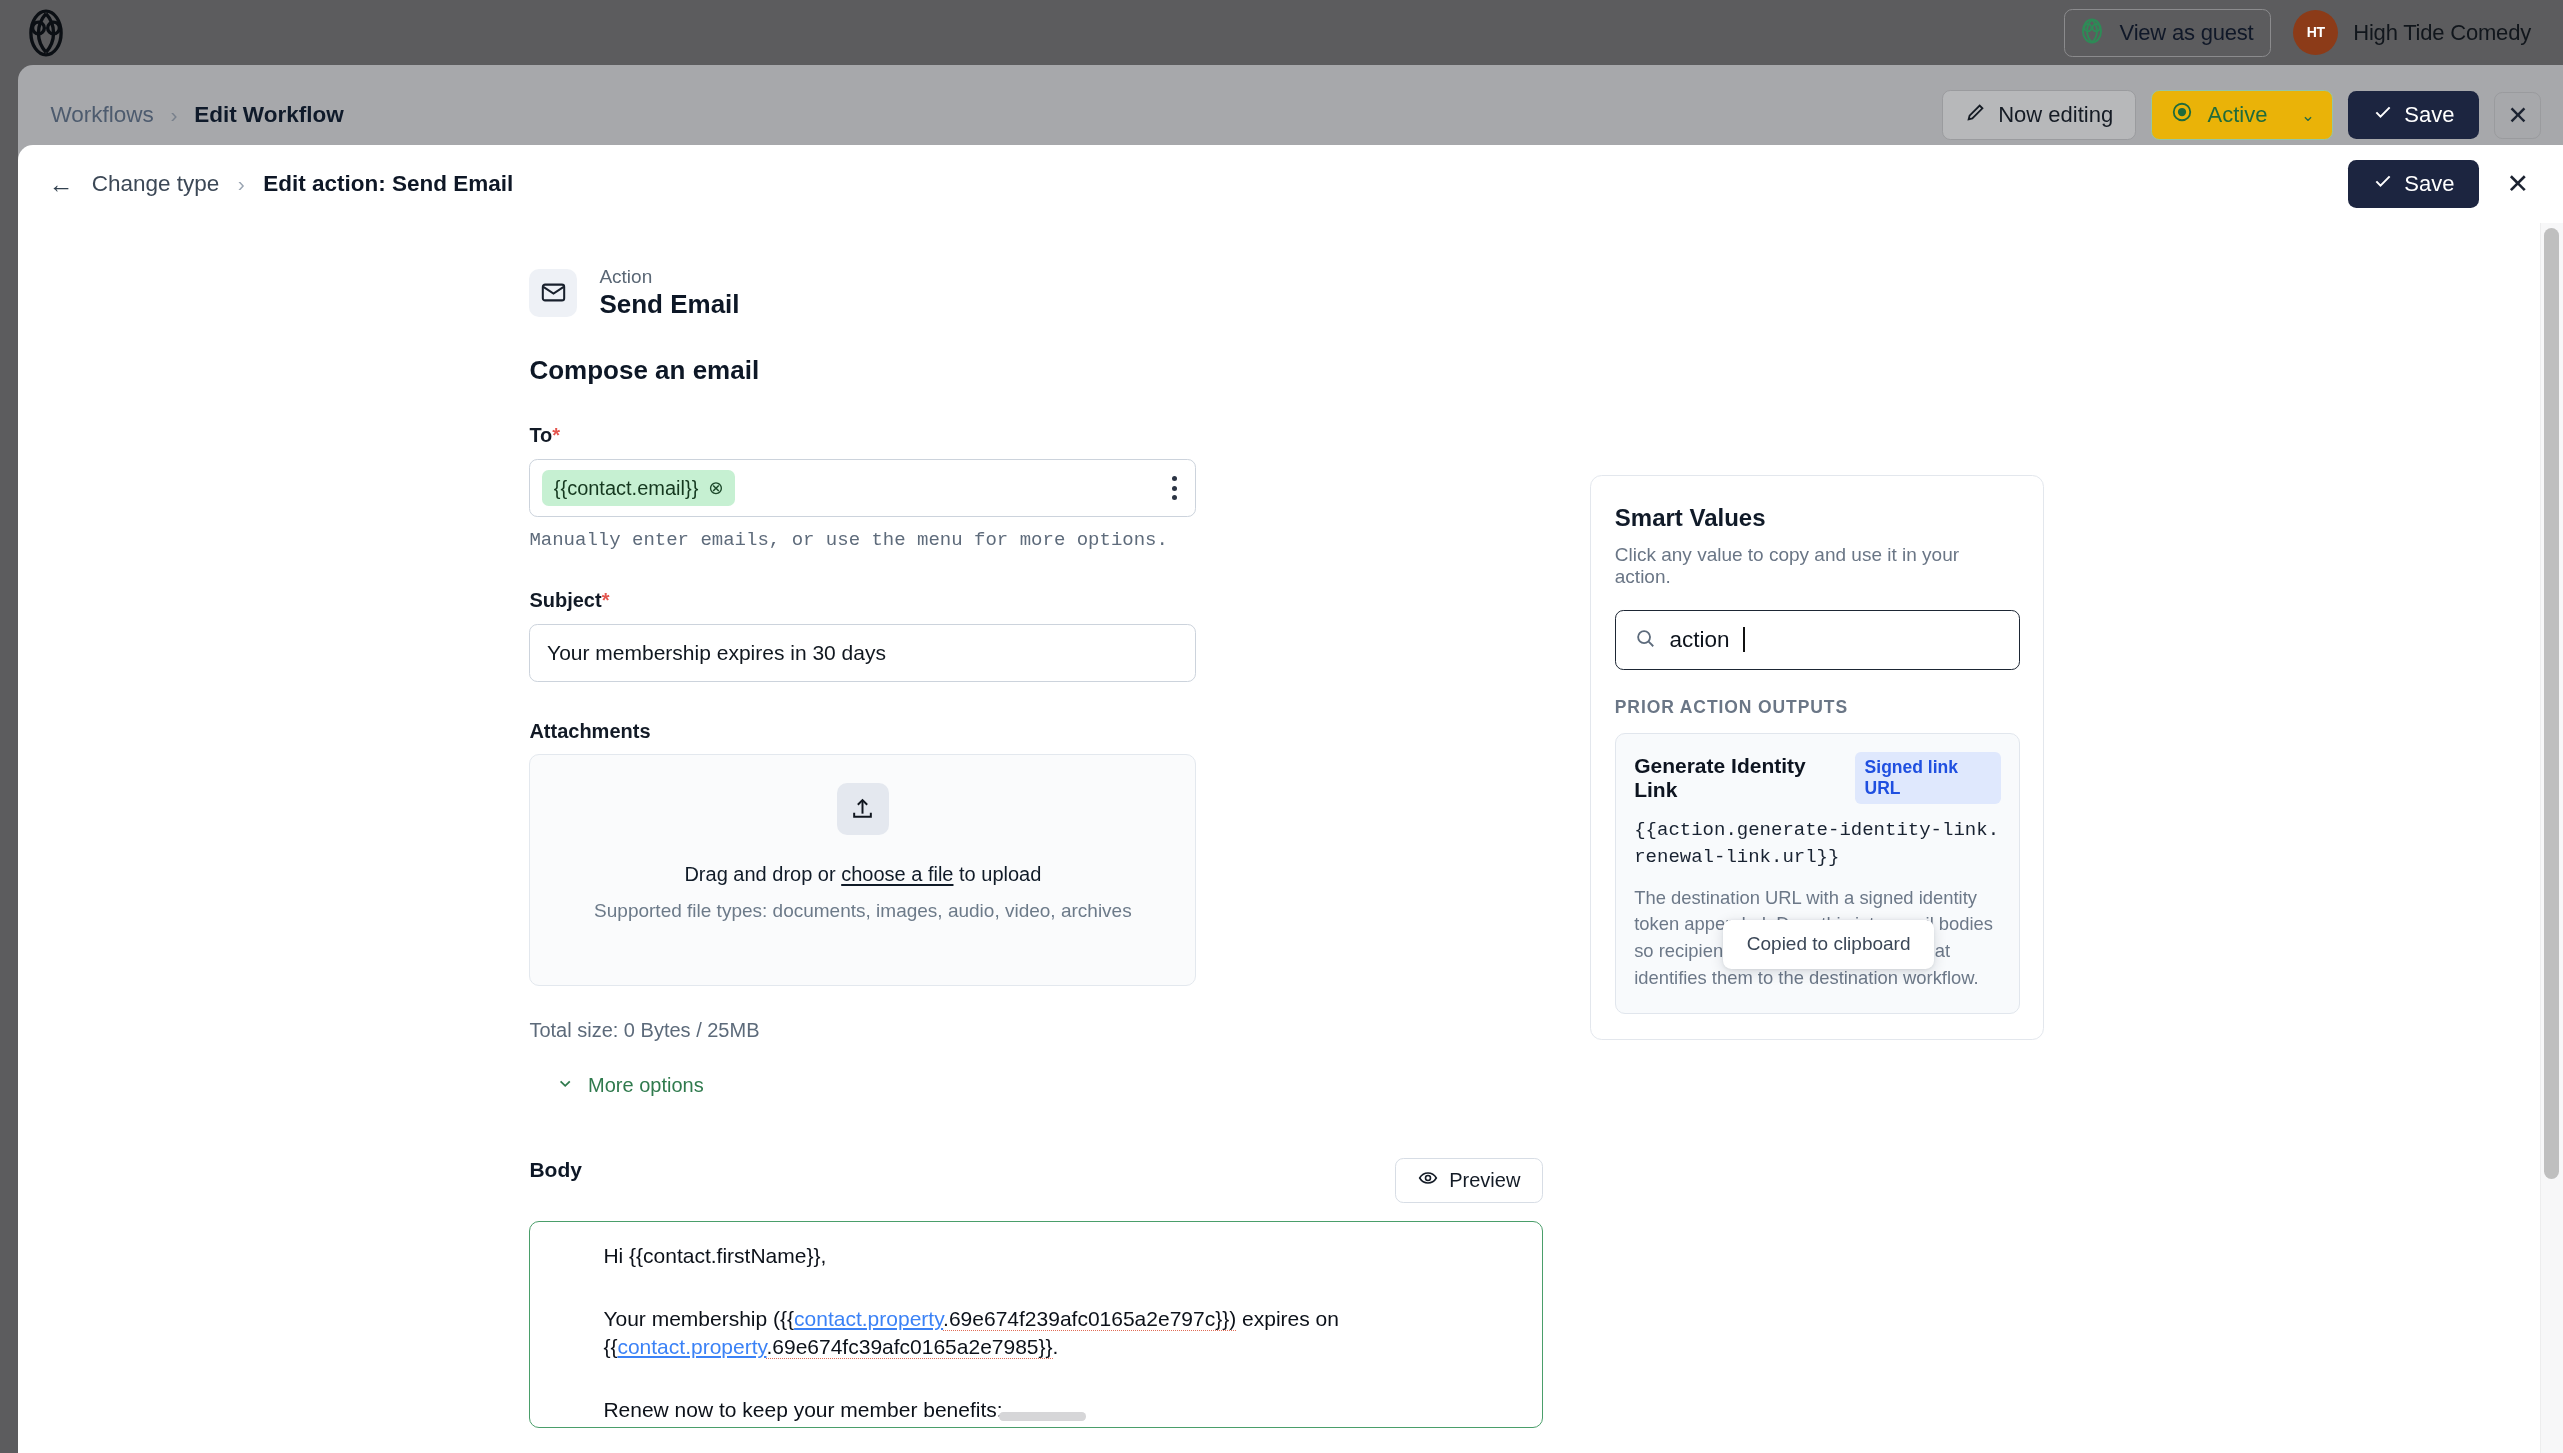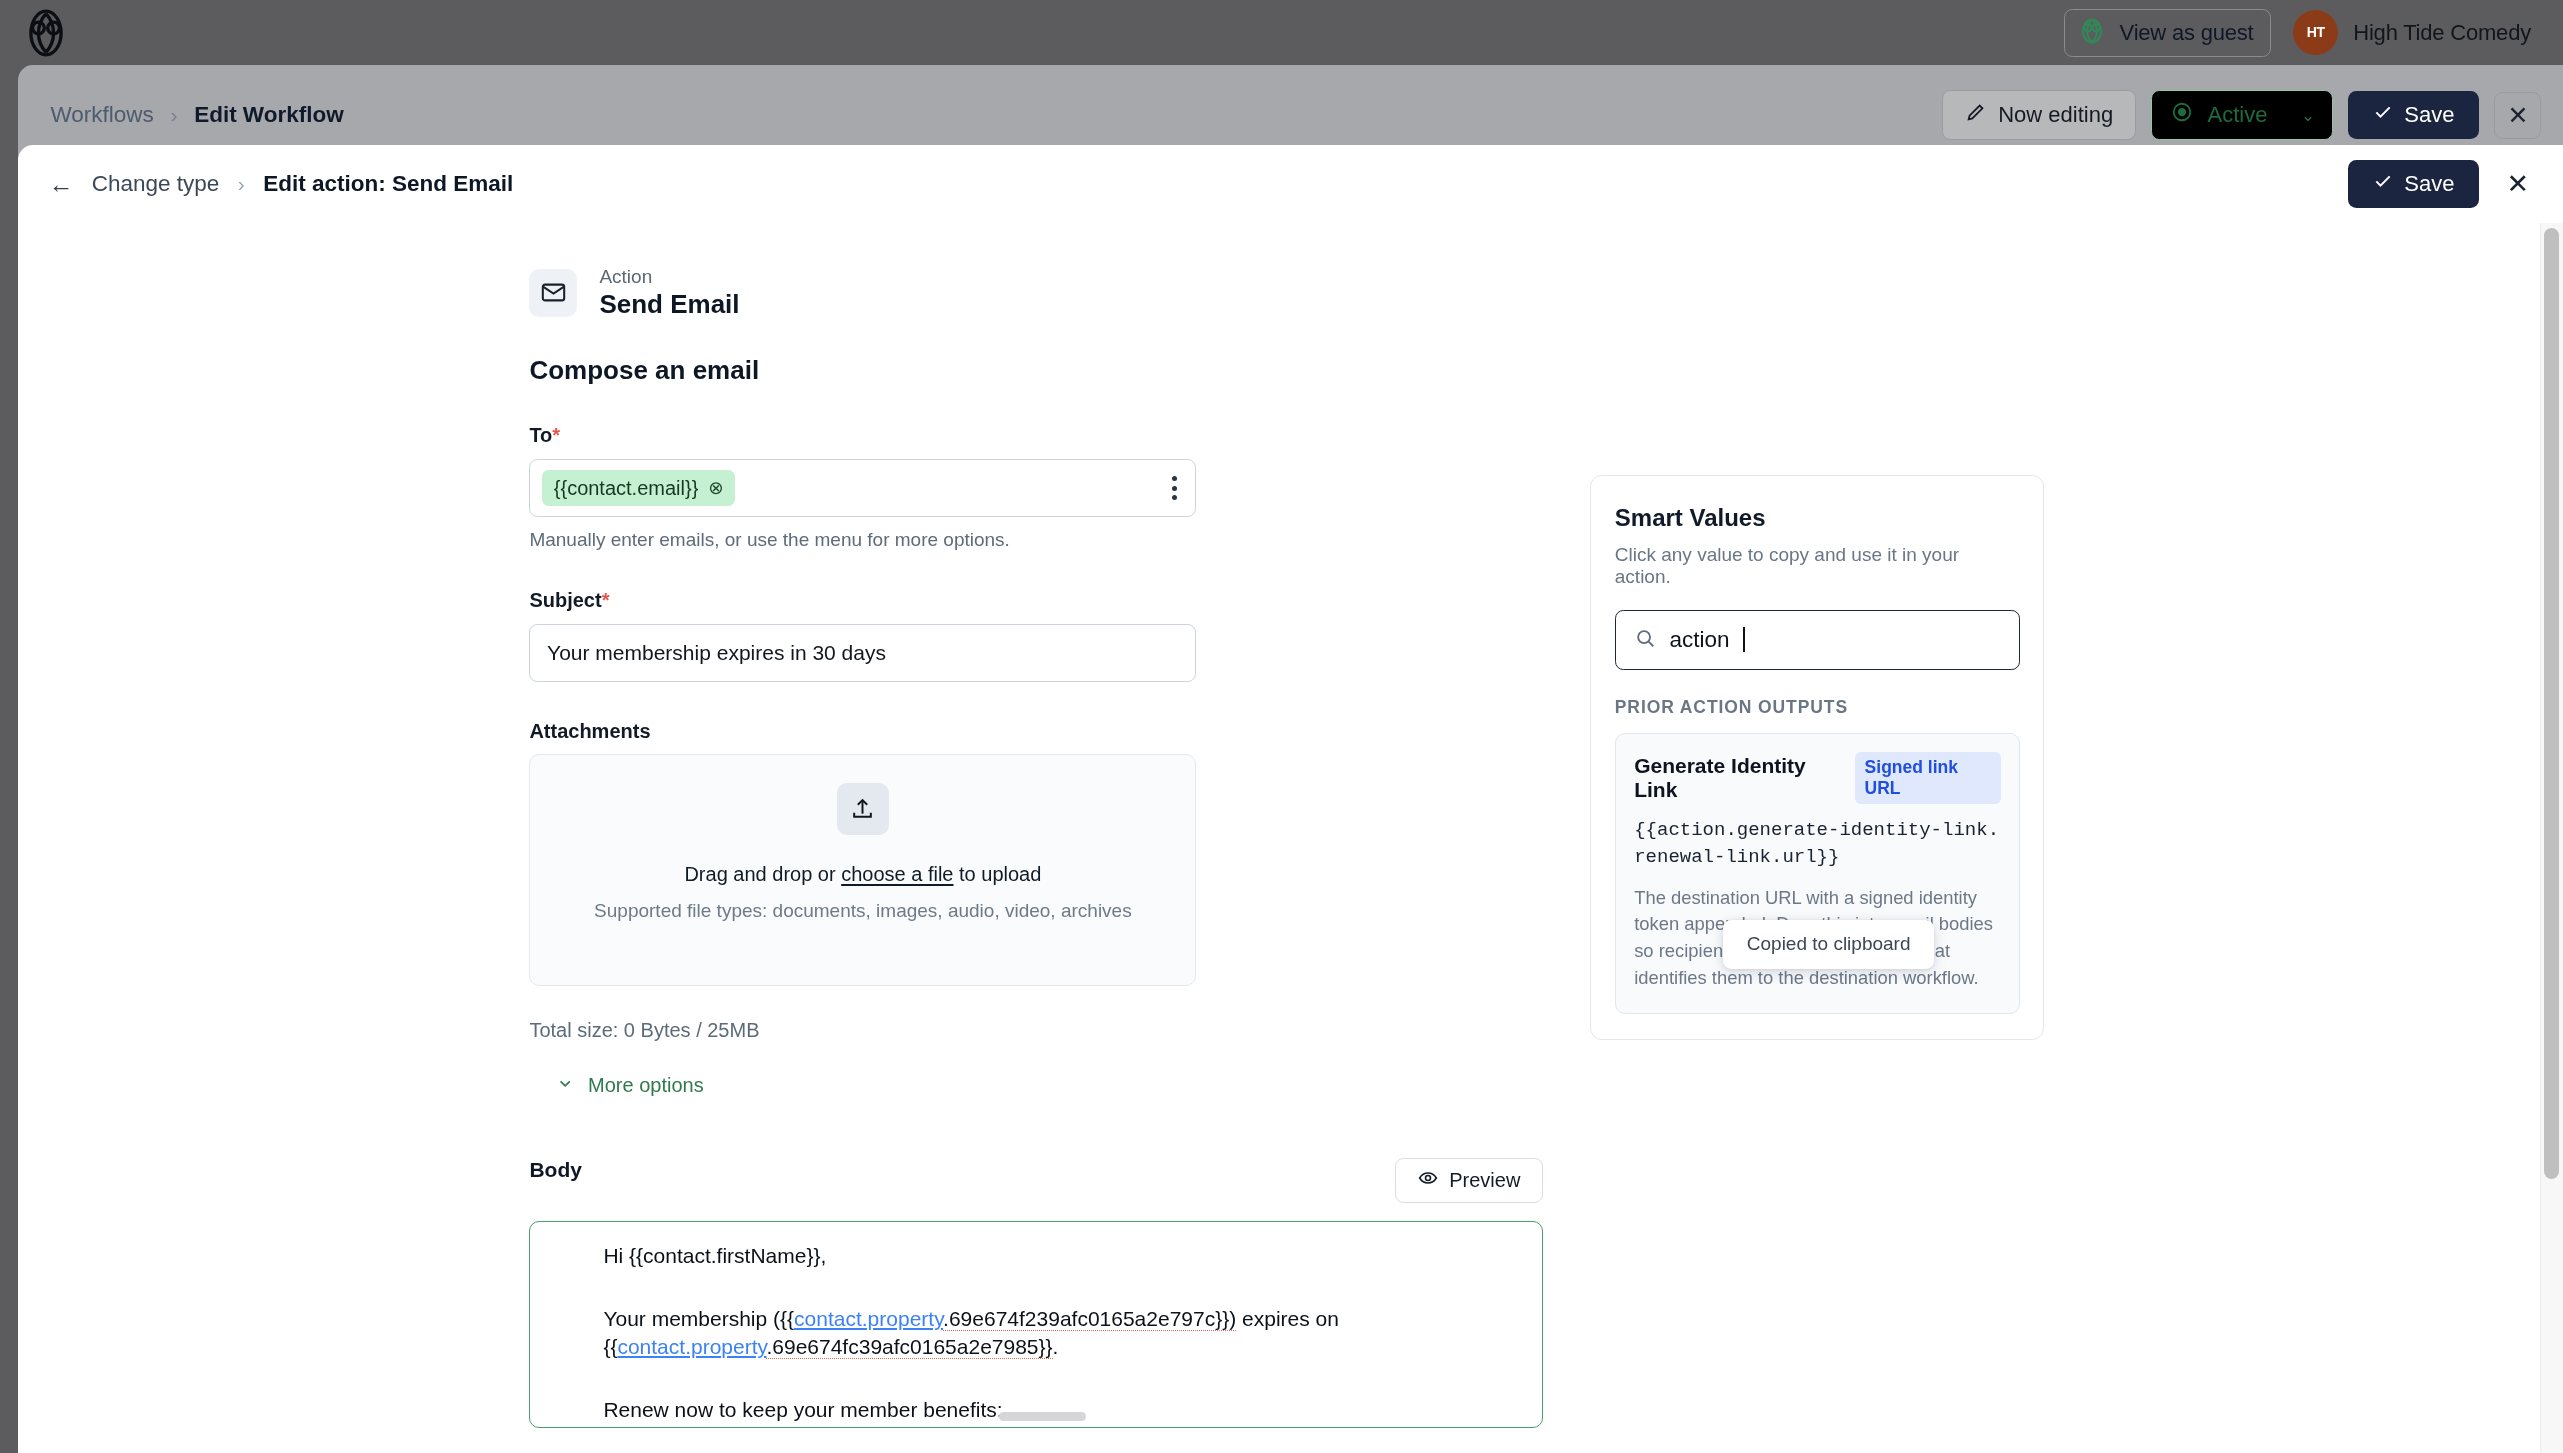--- a/index.html
+++ b/index.html
@@ -61,21 +61,21 @@
     padding-right: 22px;
   }
   .btn-now-editing {
     display: flex; align-items: center; gap: 11.7px;
     background: #b7b8ba; border: 0.8px solid #9a9b9e;
     border-radius: 8.3px; padding: 10px 22px;
     font-size: 22px; color: #151b24;
   }
   .badge-active {
     display: flex; align-items: center; gap: 15px;
-    background: #000000; border: 0.8px solid #95c5a4;
+    background: #eab308; border: 0.8px solid #95c5a4;
     border-radius: 8.3px; padding: 10px 16.7px 10px 18.4px;
     font-size: 22px; color: #1f6b3c; text-align: center;
   }
   .badge-active .caret { font-size: 16.7px; color: #2b6c45; margin-left: 18.4px; }
   .btn-save {
     display: flex; align-items: center; gap: 11.7px;
     background: #1c2540; border-radius: 8.3px;
     padding: 11px 25px; font-size: 22px; color: #fff;
   }
   .btn-x {
@@ -150,21 +150,21 @@
     display: flex; align-items: center; padding: 0 11.7px;
   }
   .chip {
     display: flex; align-items: center; gap: 10px;
     background: #c6f0d2; border-radius: 6.7px; padding: 6.7px 11.7px;
     font-size: 20px; color: #15381f;
   }
   .chip-x { font-size: 18.4px; color: #1e4a2c; }
   .kebab { margin-left: auto; display: flex; flex-direction: column; gap: 4.2px; padding-right: 6.7px; }
   .kebab i { width: 5px; height: 5px; border-radius: 50%; background: #2b3444; display: block; }
-  .hint { margin-top: 11.7px; font-size: 19px; color: #5e6b7b; }
+  .hint { margin-top: 11.7px; font-size: 19px; color: #5e6b7b; font-family: Liberation Mono, monospace; }
 
   .subject-box {
     margin-top: 11.7px; width: 667px; height: 58px;
     border: 0.8px solid #ccd3dc; border-radius: 8.3px;
     display: flex; align-items: center; padding: 0 16.7px;
     font-size: 21px; color: #10171f;
   }
 
   .dropzone {
     margin-top: 11.7px; width: 667px; height: 232px;

